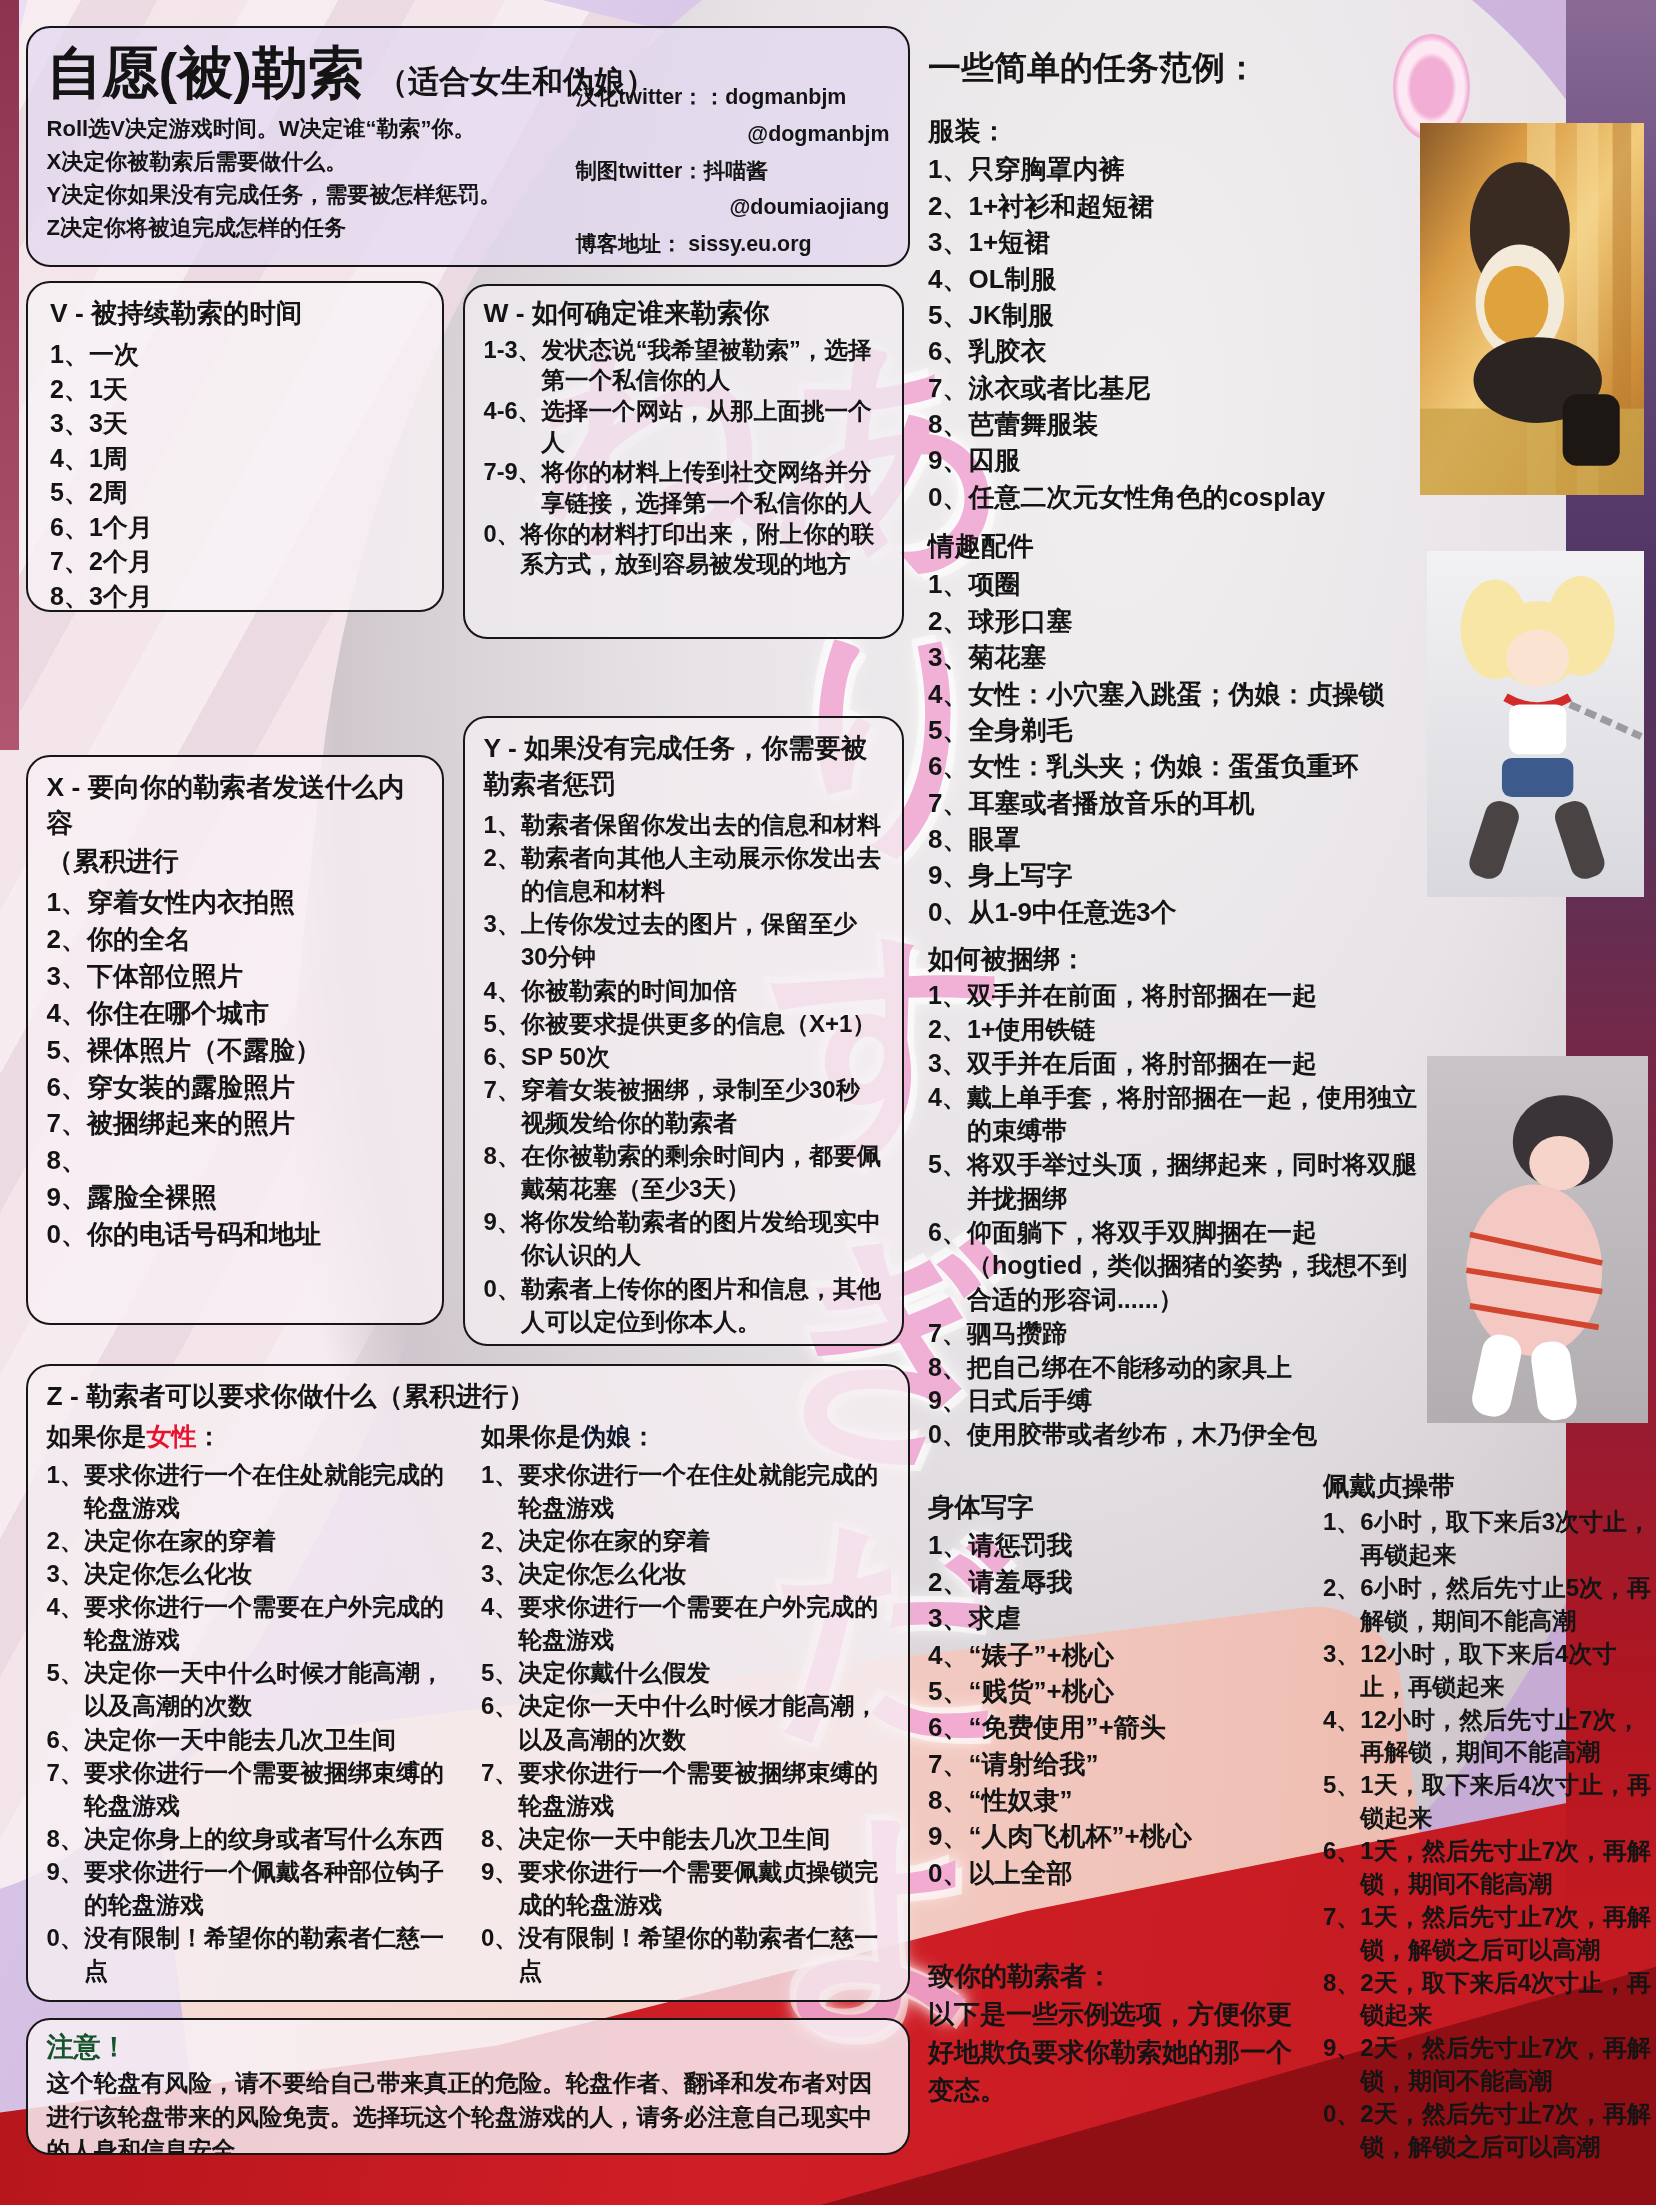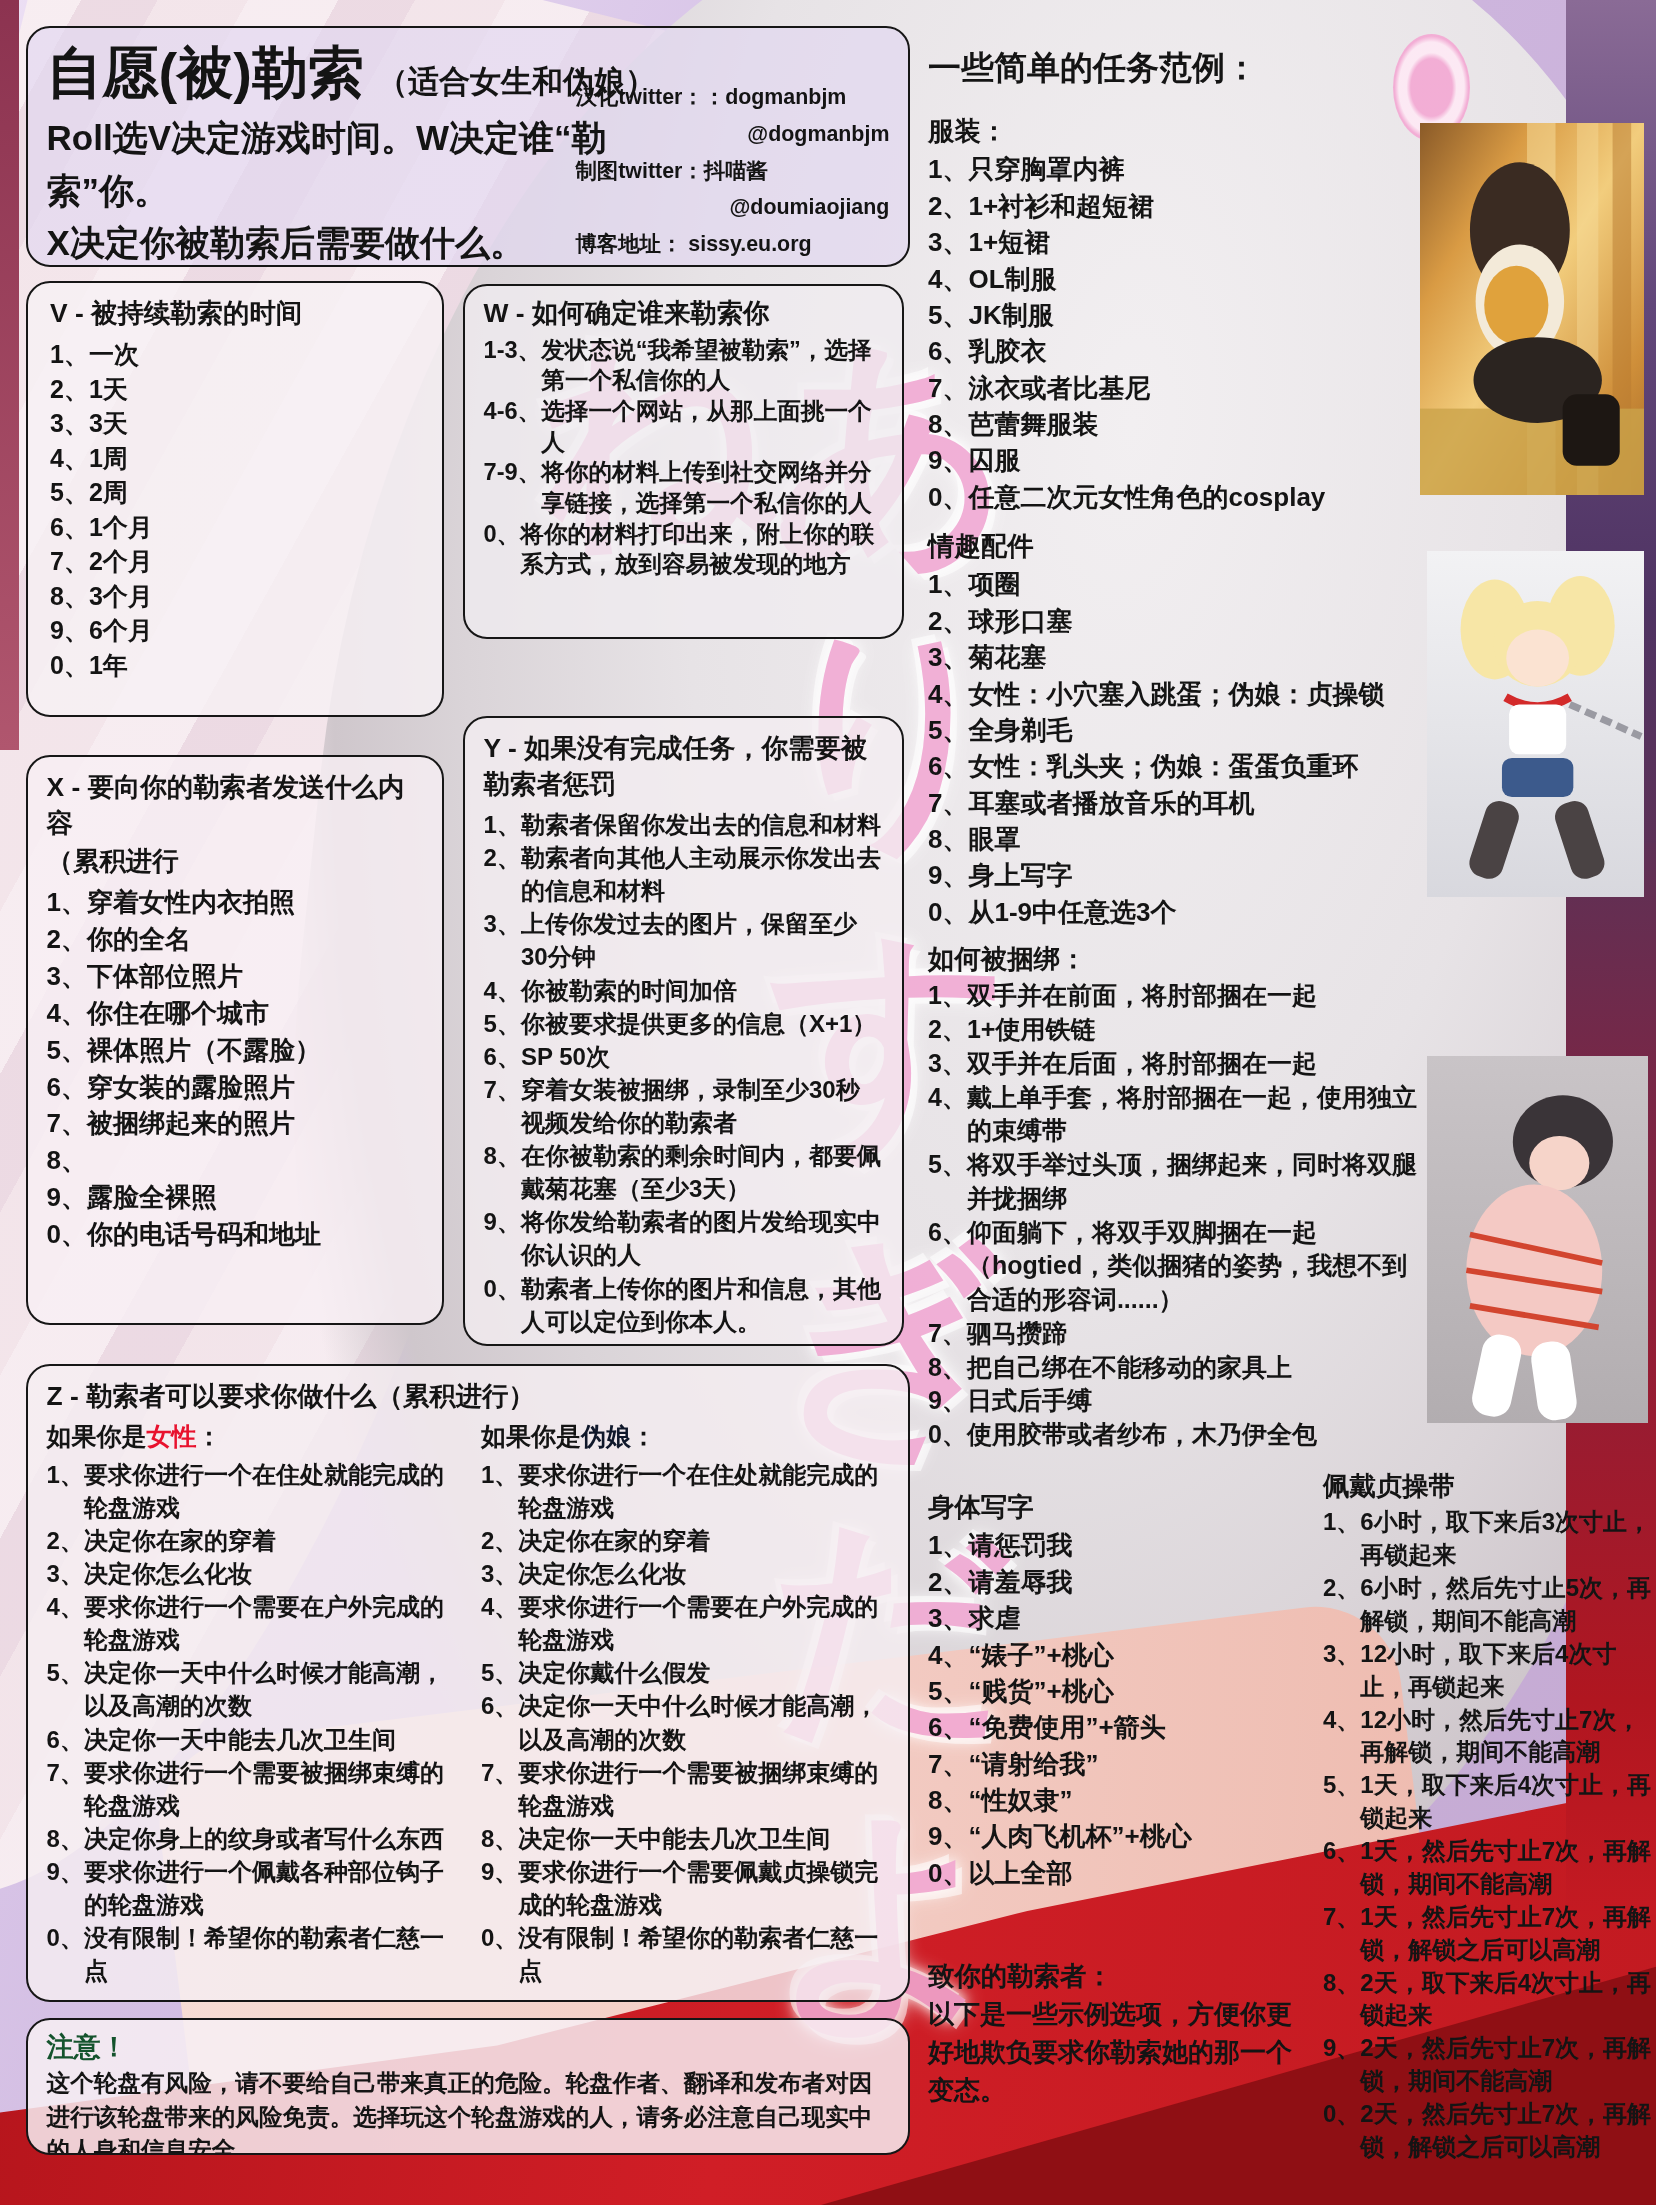--- a/index.html
+++ b/index.html
@@ -31,31 +31,31 @@
     background:linear-gradient(180deg,#5e3156,#8c1f3a 40%,#b01620 80%,#c41a22);}
   .deco-dot{right:187px;top:34px;width:77px;height:107px;border-radius:50%;
     background:radial-gradient(ellipse at center,#f3abd4 0 38%,#fde9f4 46% 60%,#f3abd4 68% 100%);opacity:.95;}
   .watermark{left:541px;top:170px;writing-mode:vertical-rl;text-orientation:upright;z-index:1;
     font-size:236px;line-height:1;letter-spacing:26px;color:#f2a9d4;opacity:.88;
     text-shadow:0 0 11.4px #fff,0 0 21.4px #fff,6.4px 6.4px 0 rgba(255,255,255,.65),-6.4px -6.4px 0 rgba(255,255,255,.65);}
   
   .panel{position:absolute;z-index:3;box-sizing:border-box;background:rgba(245,237,242,.8);
     border:2.9px solid #161616;border-radius:24px;padding:13px 18.6px;overflow:hidden;}
   #panel-title{left:26px;top:26px;width:884px;height:241px;background:rgba(226,215,240,.68);}
-  #panel-v{left:26px;top:281px;width:418px;height:436px;background:rgba(247,240,244,.82);padding-left:22px;}
+  #panel-v{left:26px;top:281px;width:418px;height:331px;background:rgba(247,240,244,.82);padding-left:22px;}
   #panel-w{left:463px;top:284px;width:441px;height:355px;background:rgba(240,236,240,.78);padding-top:10px;}
   #panel-x{left:26px;top:755px;width:418px;height:570px;background:rgba(247,239,244,.80);}
   #panel-y{left:463px;top:716px;width:441px;height:630px;background:rgba(243,237,241,.78);}
   #panel-z{left:26px;top:1364px;width:884px;height:638px;background:rgba(245,237,241,.80);}
   #panel-notice{left:26px;top:2018px;width:884px;height:137px;background:rgba(247,239,243,.85);padding-top:8.6px;}
   h1{font-size:56px;margin:0;line-height:1.15;}
   .title-row{display:flex;align-items:baseline;gap:13px;}
   .subtitle{font-size:31px;}
   .intro{width:593px;margin-top:7.1px;}
-  .intro li{display:block;font-size:35px;line-height:1.5;}
+  .intro li{display:block;font-size:22px;line-height:1.5;}
   .credits{position:absolute;right:18.6px;top:51px;width:314px;font-size:21.4px;line-height:1.72;}
   .credits li{display:block;}
   .credits li:nth-child(2),.credits li:nth-child(4){text-align:right;}
   h2{font-size:26.4px;margin:0 0 5.7px 0;line-height:1.35;}
   .t2{font-size:26.4px;line-height:1.35;margin:-2.9px 0 4.3px 0;}
   ul{list-style:none;margin:0;padding:0;}
   .list li{display:flex;align-items:flex-start;font-size:25px;line-height:1.4;}
   .list .num{white-space:nowrap;}
   .list .txt{flex:1;}
   #panel-v .list li{font-size:25px;line-height:1.38;}

